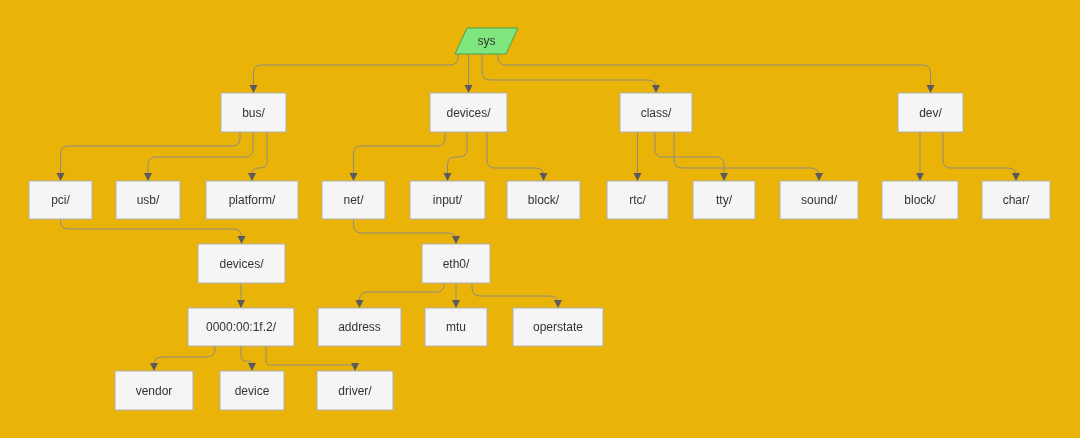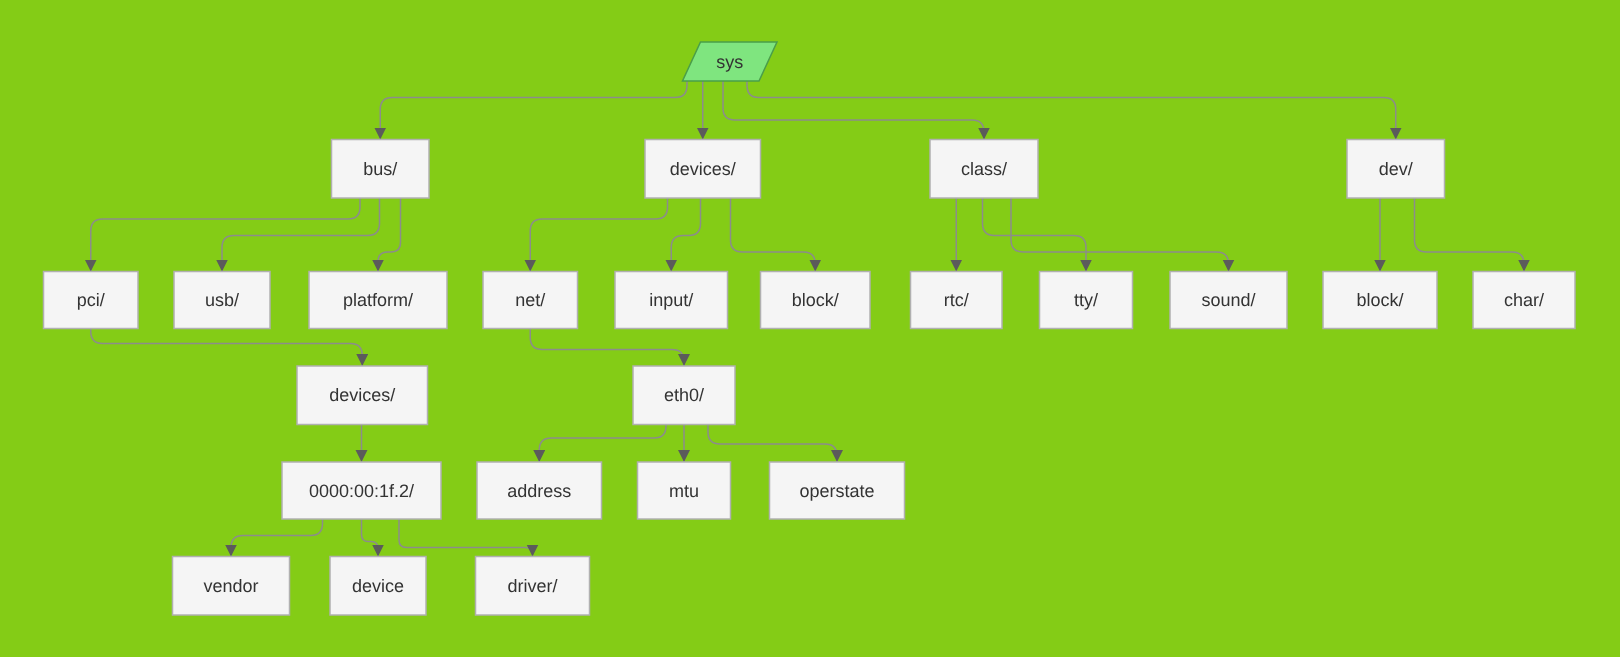--- a/index.html
+++ b/index.html
@@ -4,21 +4,21 @@
 <style>
   html, body {
     margin: 0;
     padding: 0;
     background: #ffffff;
   }
   .canvas-wrap {
     position: relative;
     width: 1080px;
     height: 438px;
-    background: #84cc16;
+    background: #eab308;
     overflow: hidden;
     font-family: "Liberation Sans", sans-serif;
   }
   svg text {
     font-family: "Liberation Sans", sans-serif;
     font-size: 12px;
     fill: #333333;
     text-anchor: middle;
   }
   svg .edge {

